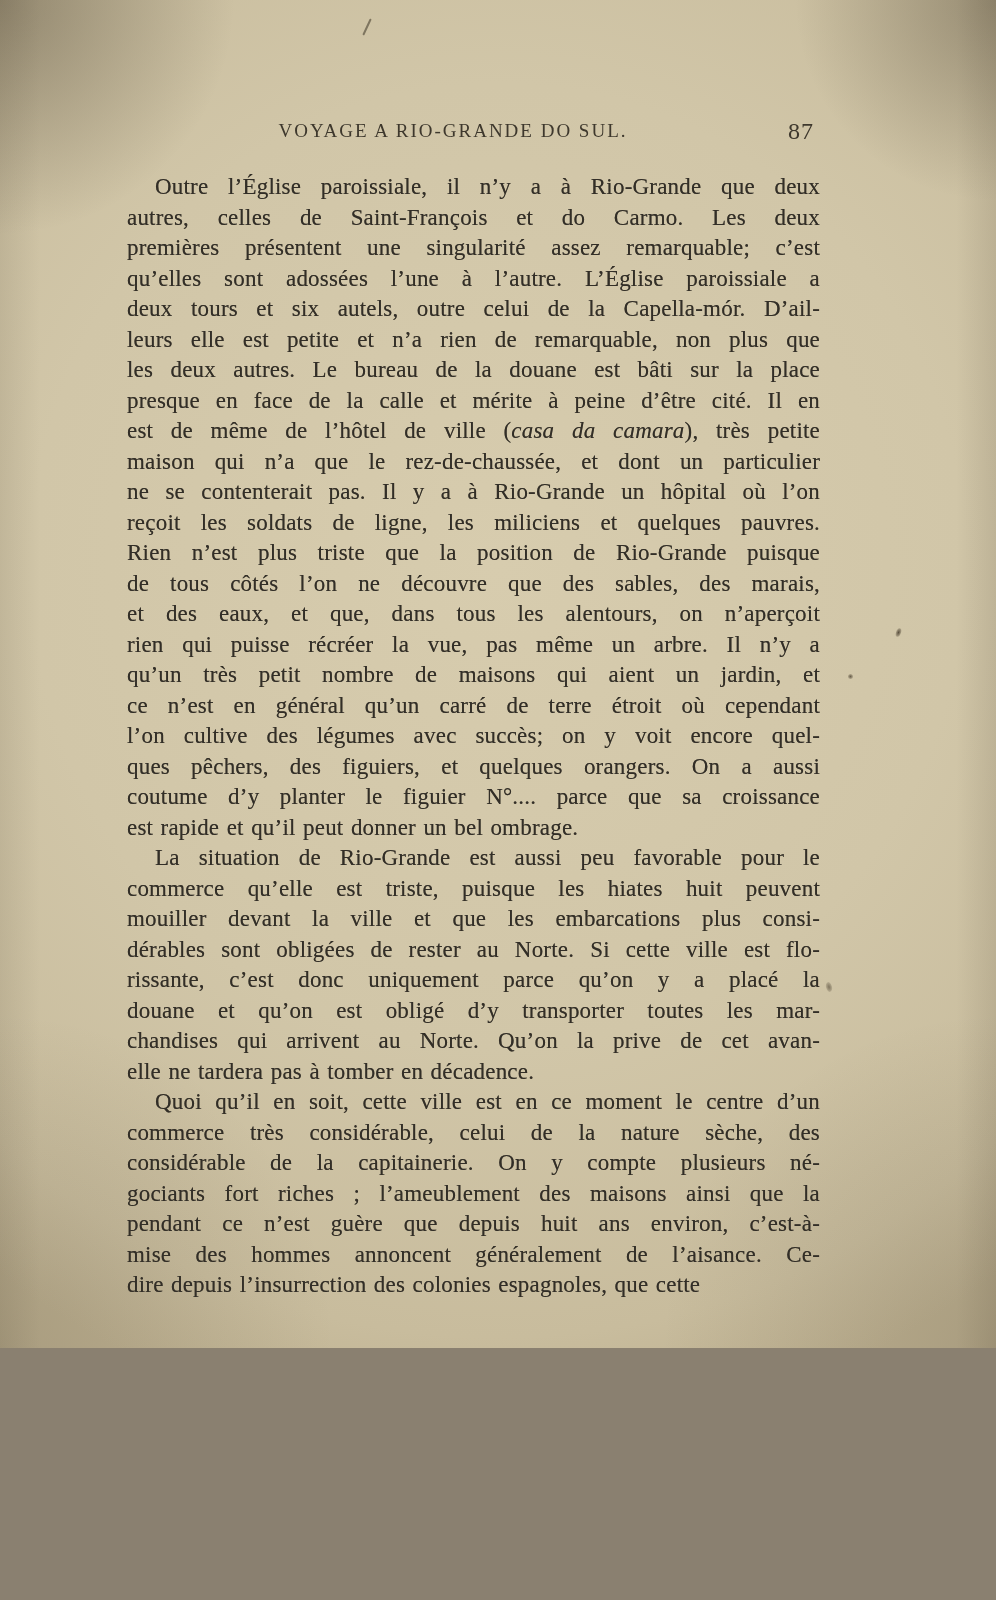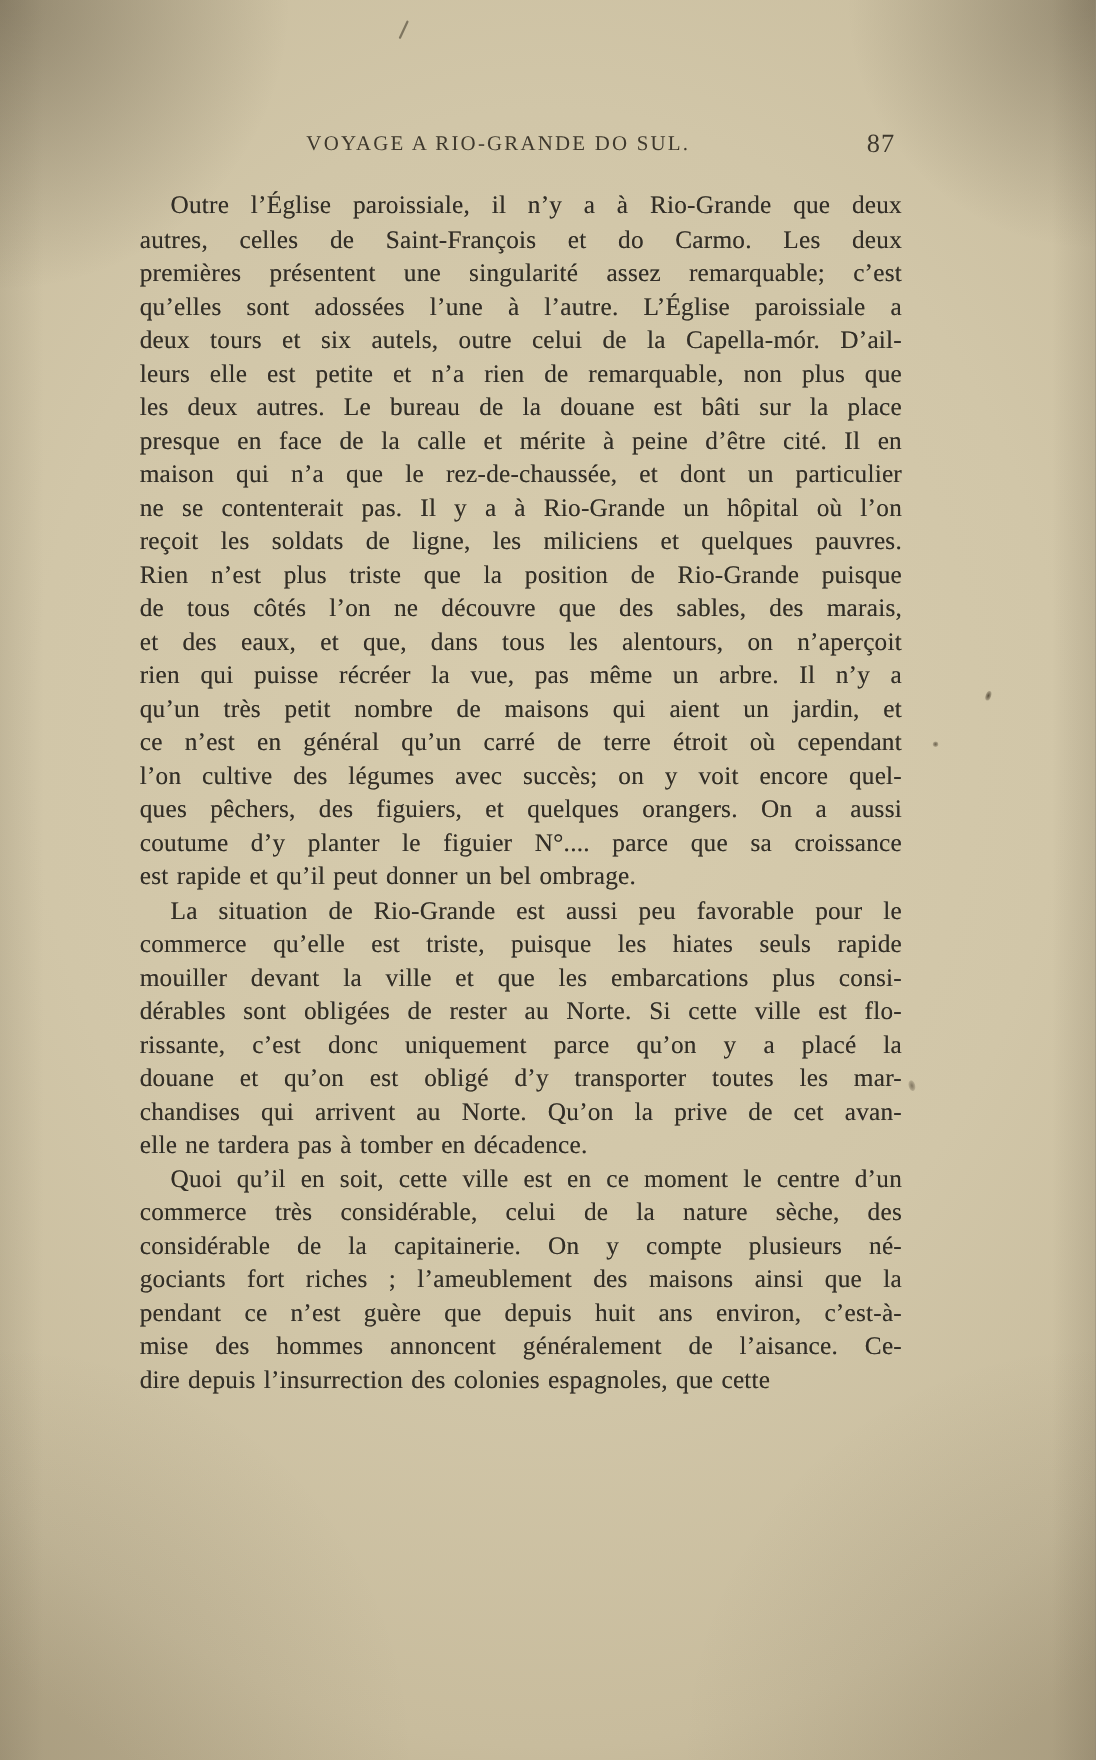--- a/index.html
+++ b/index.html
@@ -3,21 +3,21 @@
 <meta charset="utf-8">
 <style>
   html, body { margin: 0; padding: 0; }
   body {
     background: #8a8070;
     font-family: "Liberation Serif", "DejaVu Serif", serif;
   }
   .page {
     position: relative;
     width: 996px;
-    height: 1600px;
+    height: 1348px;
     margin: 0 auto;
     overflow: hidden;
     color: #35312a;
     background:
       radial-gradient(circle at 0% 0%, rgba(55,46,32,0.38), rgba(55,46,32,0) 14%),
       radial-gradient(circle at 100% 0%, rgba(55,46,32,0.34), rgba(55,46,32,0) 12%),
       radial-gradient(circle at 100% 100%, rgba(55,46,32,0.16), rgba(55,46,32,0) 20%),
       radial-gradient(circle at 0% 100%, rgba(55,46,32,0.16), rgba(55,46,32,0) 20%),
       linear-gradient(90deg, rgba(60,50,35,0.10) 0%, rgba(60,50,35,0) 4%, rgba(60,50,35,0) 96%, rgba(60,50,35,0.12) 100%),
       radial-gradient(ellipse 85% 65% at 50% 42%, #d7ccae 0%, #d1c6a8 55%, #c8bc9d 88%, #bfb292 100%);
@@ -102,37 +102,38 @@
     <div class="body-text">
         <div class="paragraph">
           <div class="line first">Outre l’Église paroissiale, il n’y a à Rio-Grande que deux</div>
           <div class="line">autres, celles de Saint-François et do Carmo. Les deux</div>
           <div class="line">premières présentent une singularité assez remarquable; c’est</div>
           <div class="line">qu’elles sont adossées l’une à l’autre. L’Église paroissiale a</div>
           <div class="line">deux tours et six autels, outre celui de la Capella-mór. D’ail-</div>
           <div class="line">leurs elle est petite et n’a rien de remarquable, non plus que</div>
           <div class="line">les deux autres. Le bureau de la douane est bâti sur la place</div>
           <div class="line">presque en face de la calle et mérite à peine d’être cité. Il en</div>
+          <div class="line">est de même de l’hôtel de ville (<i>casa da camara</i>), très petite</div>
           <div class="line">maison qui n’a que le rez-de-chaussée, et dont un particulier</div>
           <div class="line">ne se contenterait pas. Il y a à Rio-Grande un hôpital où l’on</div>
           <div class="line">reçoit les soldats de ligne, les miliciens et quelques pauvres.</div>
           <div class="line">Rien n’est plus triste que la position de Rio-Grande puisque</div>
           <div class="line">de tous côtés l’on ne découvre que des sables, des marais,</div>
           <div class="line">et des eaux, et que, dans tous les alentours, on n’aperçoit</div>
           <div class="line">rien qui puisse récréer la vue, pas même un arbre. Il n’y a</div>
           <div class="line">qu’un très petit nombre de maisons qui aient un jardin, et</div>
           <div class="line">ce n’est en général qu’un carré de terre étroit où cependant</div>
           <div class="line">l’on cultive des légumes avec succès; on y voit encore quel-</div>
           <div class="line">ques pêchers, des figuiers, et quelques orangers. On a aussi</div>
           <div class="line">coutume d’y planter le figuier N°.... parce que sa croissance</div>
           <div class="line last">est rapide et qu’il peut donner un bel ombrage.</div>
         </div>
         <div class="paragraph">
           <div class="line first">La situation de Rio-Grande est aussi peu favorable pour le</div>
-          <div class="line">commerce qu’elle est triste, puisque les hiates seuls rapide</div>
+          <div class="line">commerce qu’elle est triste, puisque les hiates huit peuvent</div>
           <div class="line">mouiller devant la ville et que les embarcations plus consi-</div>
           <div class="line">dérables sont obligées de rester au Norte. Si cette ville est flo-</div>
           <div class="line">rissante, c’est donc uniquement parce qu’on y a placé la</div>
           <div class="line">douane et qu’on est obligé d’y transporter toutes les mar-</div>
           <div class="line">chandises qui arrivent au Norte. Qu’on la prive de cet avan-</div>
           <div class="line last">elle ne tardera pas à tomber en décadence.</div>
         </div>
         <div class="paragraph">
           <div class="line first">Quoi qu’il en soit, cette ville est en ce moment le centre d’un</div>
           <div class="line">commerce très considérable, celui de la nature sèche, des</div>

